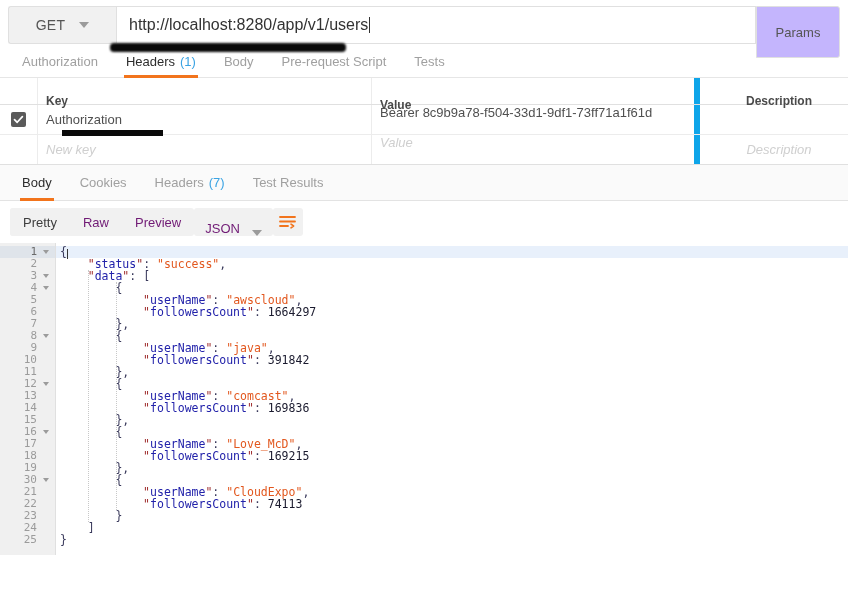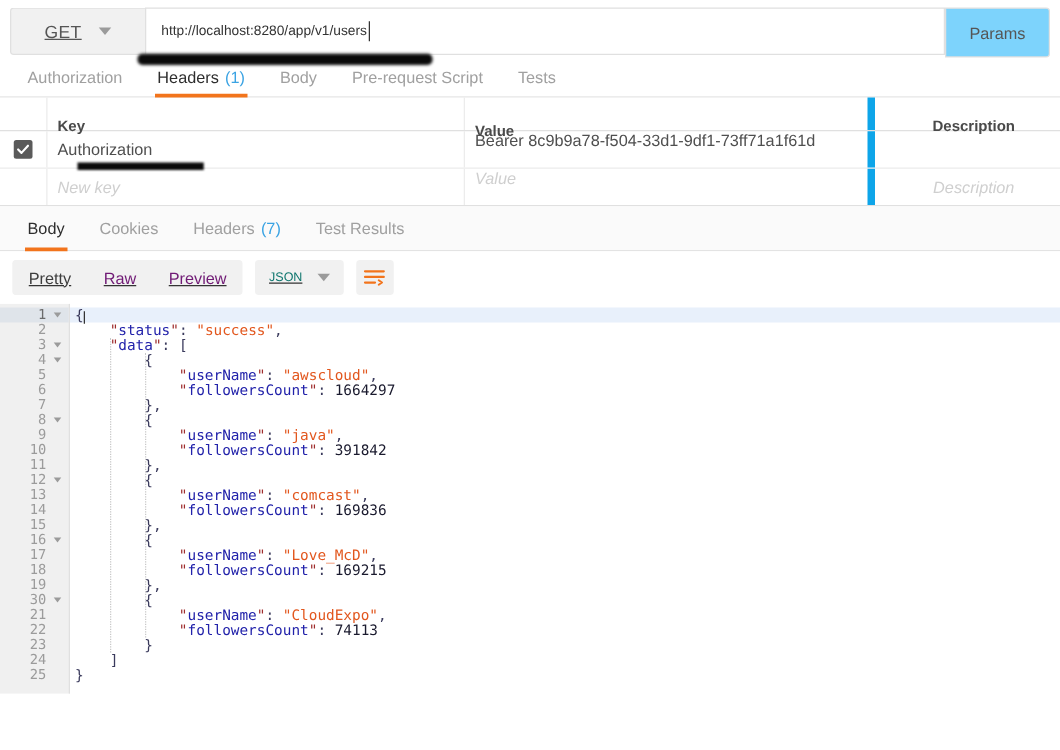--- a/index.html
+++ b/index.html
@@ -26,53 +26,52 @@
     border: 1px solid #e0e0e0;
     border-right: none;
     border-radius: 3px 0 0 3px;
     display: flex;
     align-items: center;
     justify-content: center;
     gap: 14px;
     color: #555;
     font-size: 14px;
     cursor: pointer;
-    text-decoration: underline;
   }
   .method-label { letter-spacing: .3px; }
   .chev {
     width: 0; height: 0;
     border-left: 5px solid transparent;
     border-right: 5px solid transparent;
     border-top: 6px solid #9b9b9b;
   }
   .url-input {
     flex: 1; height: 38px;
     background: #ffffff;
     border: 1px solid #e0e0e0;
     display: flex;
     align-items: center;
     padding: 0 12px;
     position: relative;
   }
   .url-text {
-    font-size: 11px;
+    font-size: 16px;
     color: #333;
     white-space: nowrap;
   }
   .caret {
     display: inline-block;
     width: 1px; height: 16px;
     background: #333;
     margin-left: 1px;
     vertical-align: middle;
   }
   .params-btn {
-    width: 84px; height: 40px;
-    background: #7dd3fc;
+    width: 84px; height: 52px;
+    background: #c4b5fd;
     border: 1px solid #e0e0e0;
     border-radius: 0 3px 3px 0;
     display: flex;
     align-items: center;
     justify-content: center;
     color: #555;
     font-size: 13px;
     cursor: pointer;
   }
   .redaction-url {
@@ -180,23 +179,21 @@
   }
   .resp-tabs .tab { font-size: 13px; }
   .resp-tabs .tab.active { color: #2d2d2d; }
 
   
   .body-toolbar {
     height: 42px;
     display: flex;
     align-items: center;
     padding: 0 10px;
-    gap: 10px;
     background: #fff;
-    text-decoration: underline;
   }
   .seg-group {
     display: flex;
     background: #f1f1f1;
     border-radius: 3px;
     height: 28px;
     align-items: stretch;
   }
   .seg {
     display: flex; align-items: center;
@@ -205,28 +202,28 @@
     color: #701a75;
     cursor: pointer;
     border-radius: 3px;
   }
   .seg.active {
     color: #3d3d3d;
     background: #f1f1f1;
     font-weight: normal;
   }
   .fmt-select {
-    display: flex; align-items: center;
+    display: flex; align-items: flex-end;
     gap: 12px;
     height: 28px;
     padding: 0 11px;
     background: #f1f1f1;
     border-radius: 3px;
-    font-size: 10px;
-    color: #0f766e;
+    font-size: 13px;
+    color: #701a75;
     cursor: pointer;
   }
   .wrap-btn {
     width: 30px; height: 28px;
     background: #f1f1f1;
     border-radius: 3px;
     display: flex; align-items: center; justify-content: center;
     cursor: pointer;
   }
 

